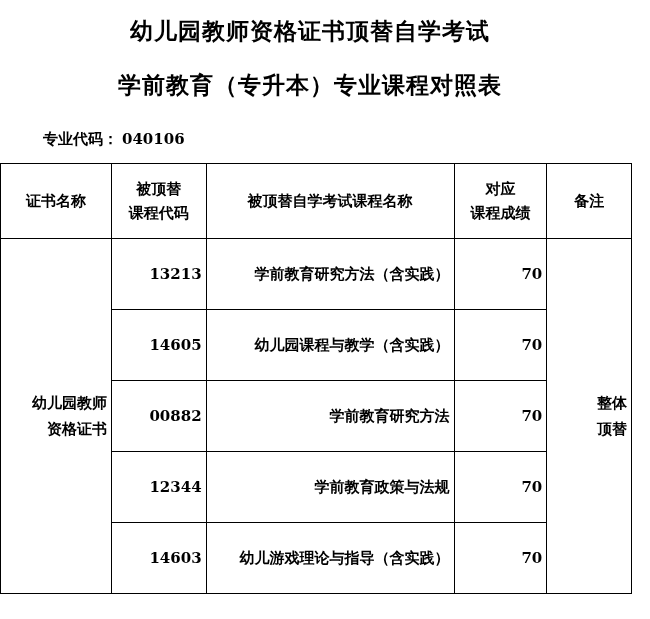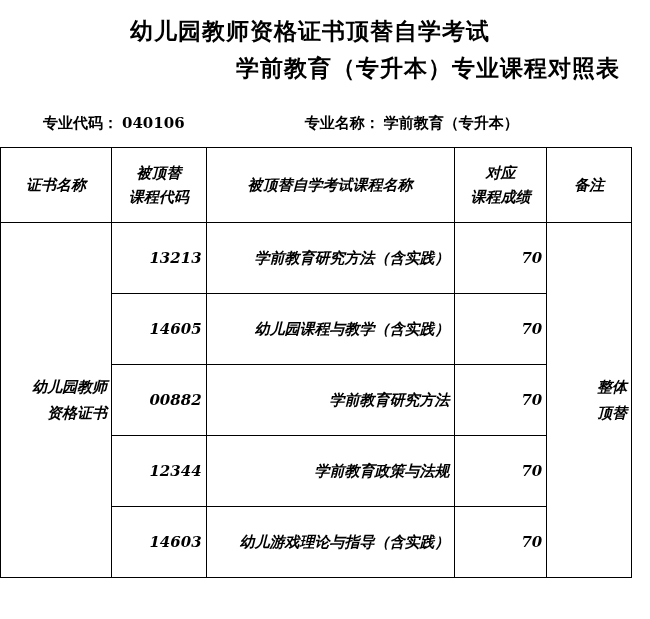--- a/index.html
+++ b/index.html
@@ -27,26 +27,27 @@
   .doc-title {
     text-align: center;
     font-size: 23px;
     font-weight: bold;
     letter-spacing: 1px;
     line-height: 38px;
     margin-top: 6px;
     font-family: "DejaVu Serif", "Liberation Serif", serif;
   }
   .doc-subtitle {
-    text-align: right;
+    text-align: center;
     font-size: 23px;
     font-weight: bold;
     letter-spacing: 1px;
     line-height: 38px;
-    font-family: Liberation Serif, serif;
+    font-family: Liberation Sans, sans-serif;
+    margin-top: 16px;
   }
   .meta-row {
     display: flex;
     margin-top: 26px;
     padding: 0 22px 0 43px;
     font-size: 15px;
     font-weight: bold;
     align-items: baseline;
   }
   .meta-left {
@@ -60,21 +61,20 @@
   }
   .meta-value {
     font-weight: bold;
     padding-left: 4px;
   }
   table.course-table {
     border-collapse: collapse;
     width: 632px;
     margin: 14px auto 0 auto;
     table-layout: fixed;
-    font-style: italic;
   }
   table.course-table th,
   table.course-table td {
     border: 1px solid #000000;
     font-size: 15px;
     font-weight: bold;
     text-align: center;
     vertical-align: middle;
     padding: 0 4px;
     font-family: "DejaVu Serif", "Liberation Serif", serif;
@@ -112,23 +112,20 @@
   <div class="top-strip"></div>
 
   <div class="doc-title">幼儿园教师资格证书顶替自学考试</div>
   <div class="doc-subtitle">学前教育（专升本）专业课程对照表</div>
 
   <div class="meta-row">
     <div class="meta-left">
       <span>专业代码：</span><span class="meta-value">040106</span>
     </div>
     <div class="meta-spacer"></div>
-    <div class="meta-right">
-      <span>专业名称：</span><span class="meta-value">学前教育（专升本）</span>
-    </div>
   </div>
 
   <table class="course-table">
     <colgroup>
       <col class="col-cert">
       <col class="col-code">
       <col class="col-name">
       <col class="col-score">
       <col class="col-remark">
     </colgroup>

